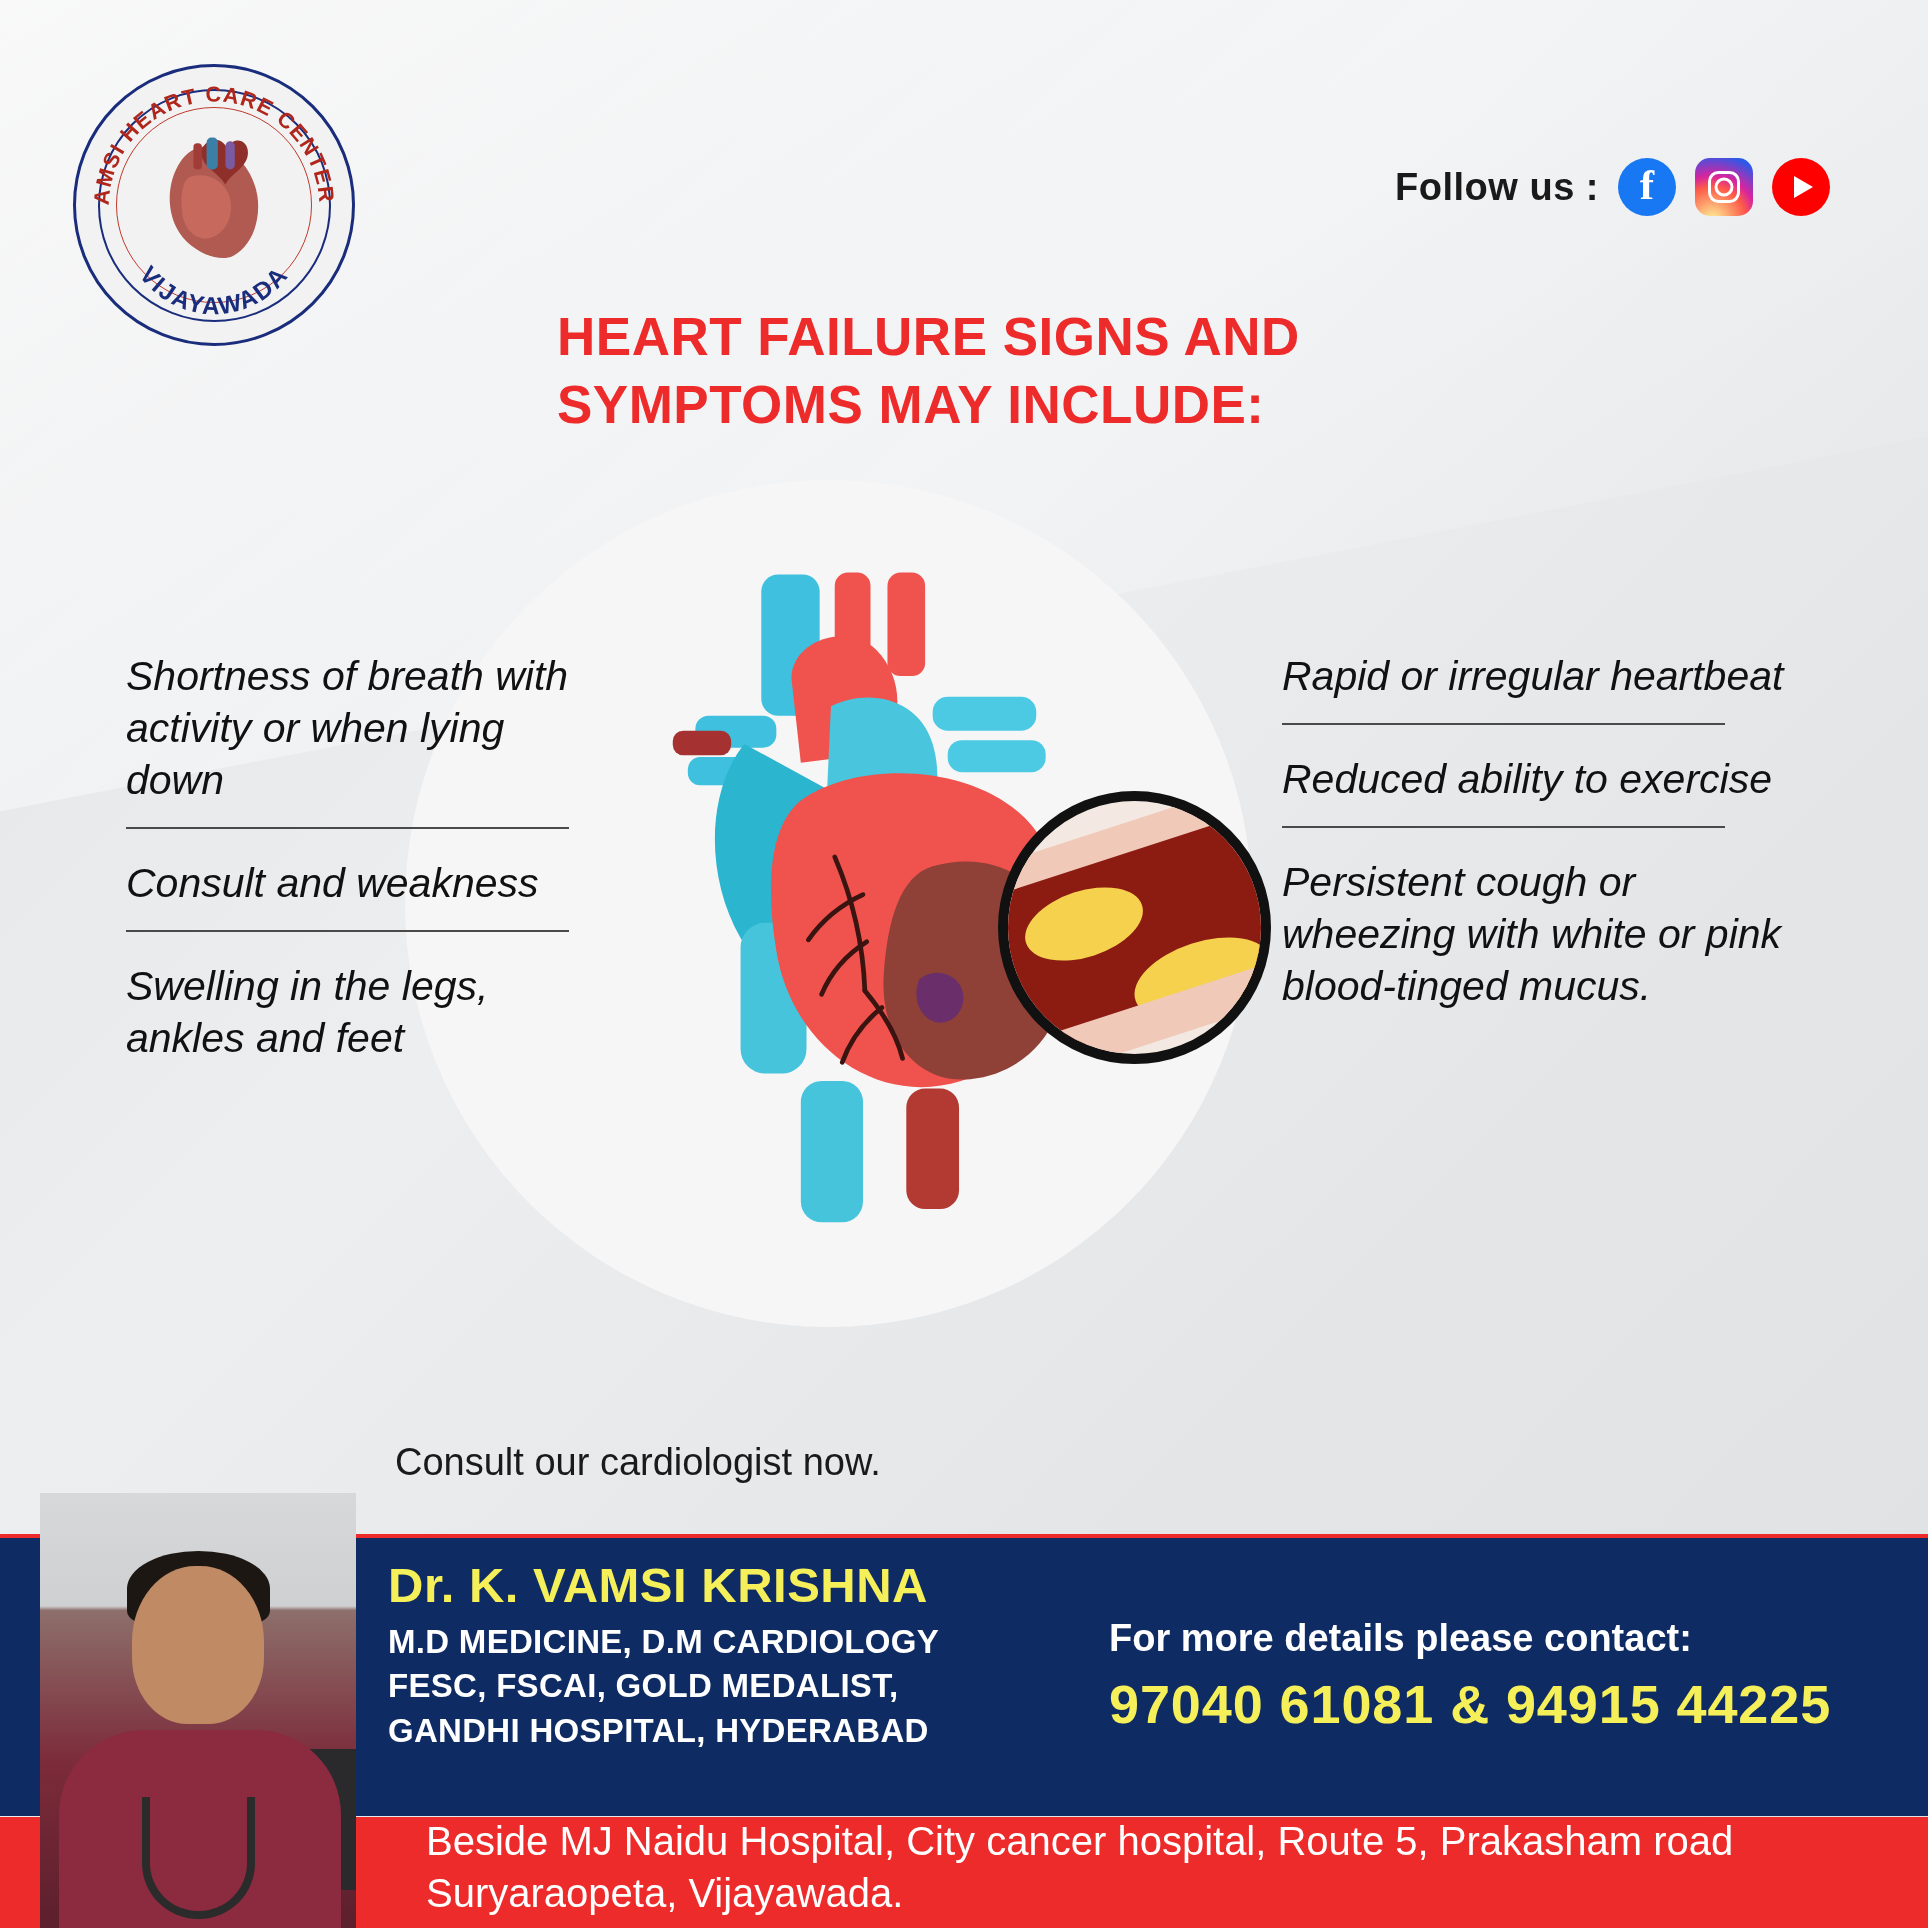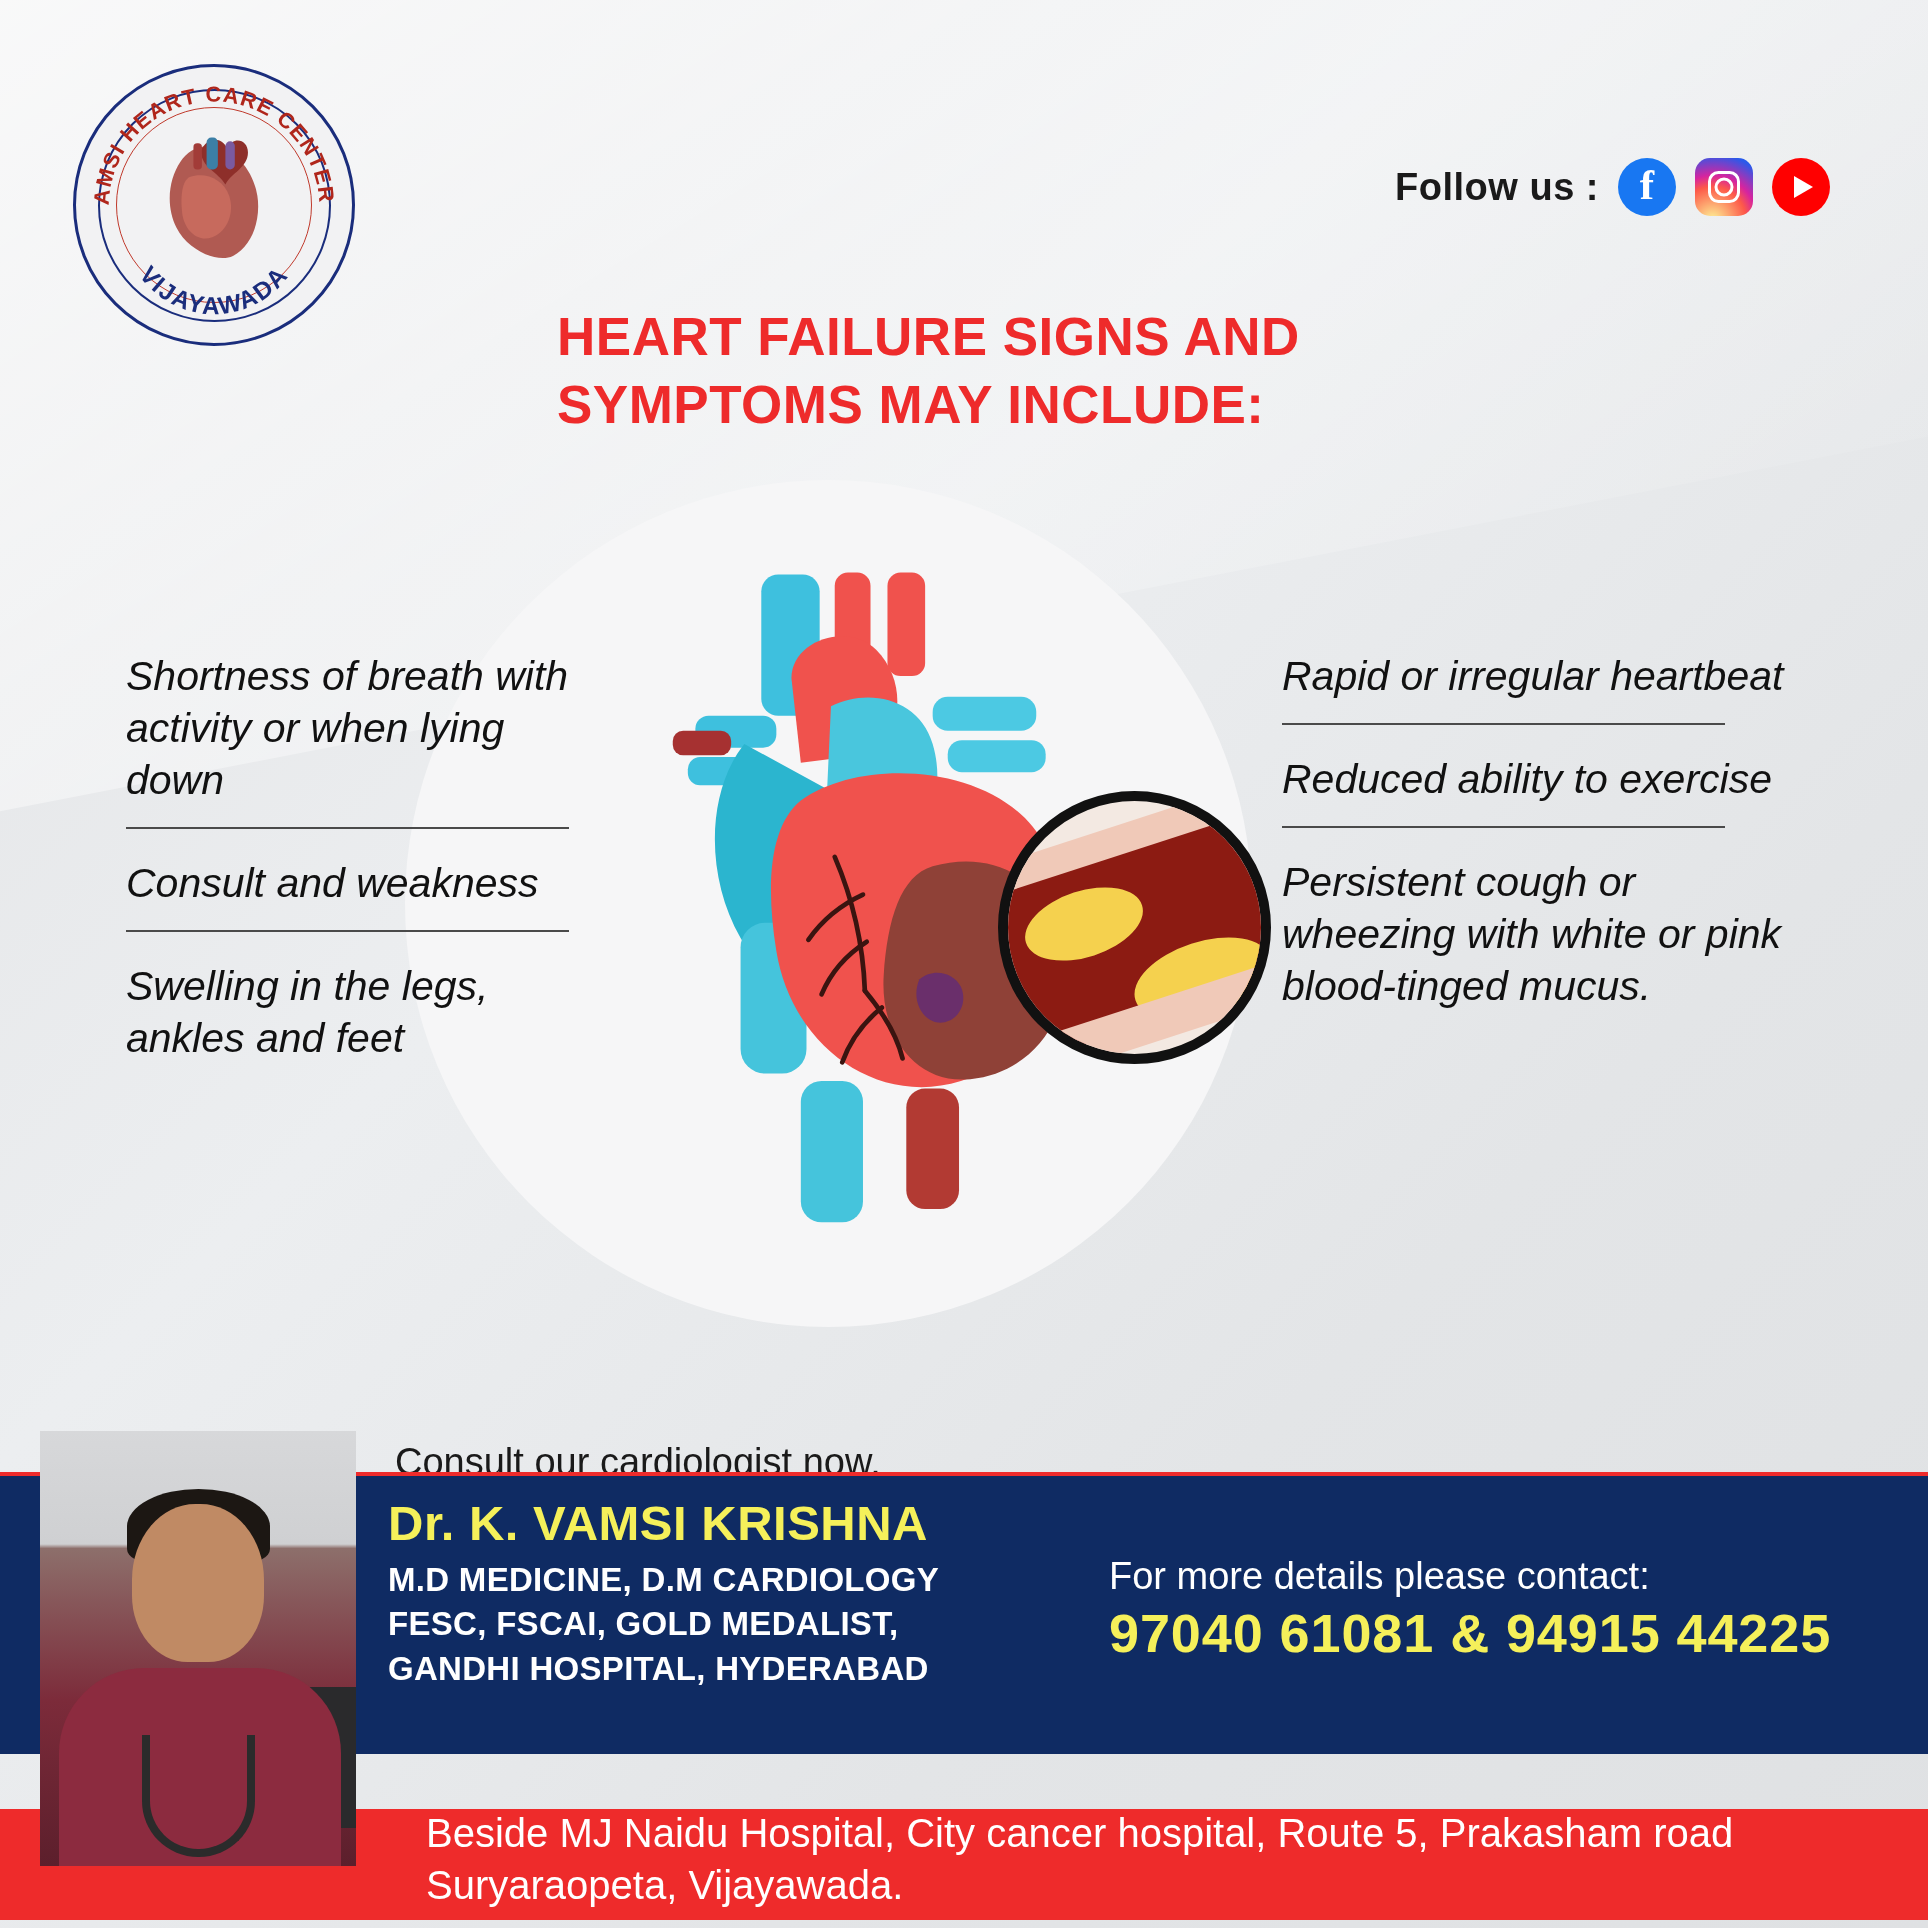--- a/index.html
+++ b/index.html
@@ -182,21 +182,21 @@
   .magnifier .plaque.p2 { left: 124px; top: 141px; width: 141px; height: 73px; transform: rotate(-18deg); }
 
   
   .consult {
     position: absolute; left: 395px; top: 1441px;
     font-size: 38px; color: #1a1a1a;
   }
 
   
   .footer {
-    position: absolute; left: 0; bottom: 8px; width: 1928px; height: 448px;
+    position: absolute; left: 0; bottom: 0; width: 1928px; height: 394px;
   }
   .footer .navy {
     position: absolute; left: 0; top: 0; width: 1928px; height: 282px;
     background: #0f2b63;
     border-top: 4.7px solid #ee2b2b;
   }
   .footer .red {
     position: absolute; left: 0; bottom: 0; width: 1928px; height: 111px;
     background: #ee2b2b;
   }
@@ -235,21 +235,21 @@
     margin-bottom: 7.5px;
   }
   .doc-qual {
     color: #ffffff; font-size: 33px; font-weight: bold; line-height: 1.34;
     letter-spacing: 0.3px;
   }
   .contact-block {
     position: absolute; left: 1109px; top: 83px; width: 782px;
   }
   .contact-label {
-    color: #ffffff; font-size: 38px; margin-bottom: 4px;
+    color: #ffffff; font-size: 38px; margin-bottom: 13px; font-weight: bold;
   }
   .contact-number {
     color: #f5f05a; font-size: 54px; font-weight: bold; letter-spacing: 0.9px;
   }
   .address {
     position: absolute; left: 426px; bottom: 9.4px; width: 1469px;
     color: #ffffff; font-size: 40px; line-height: 1.3;
   }
 </style>
 </head>

